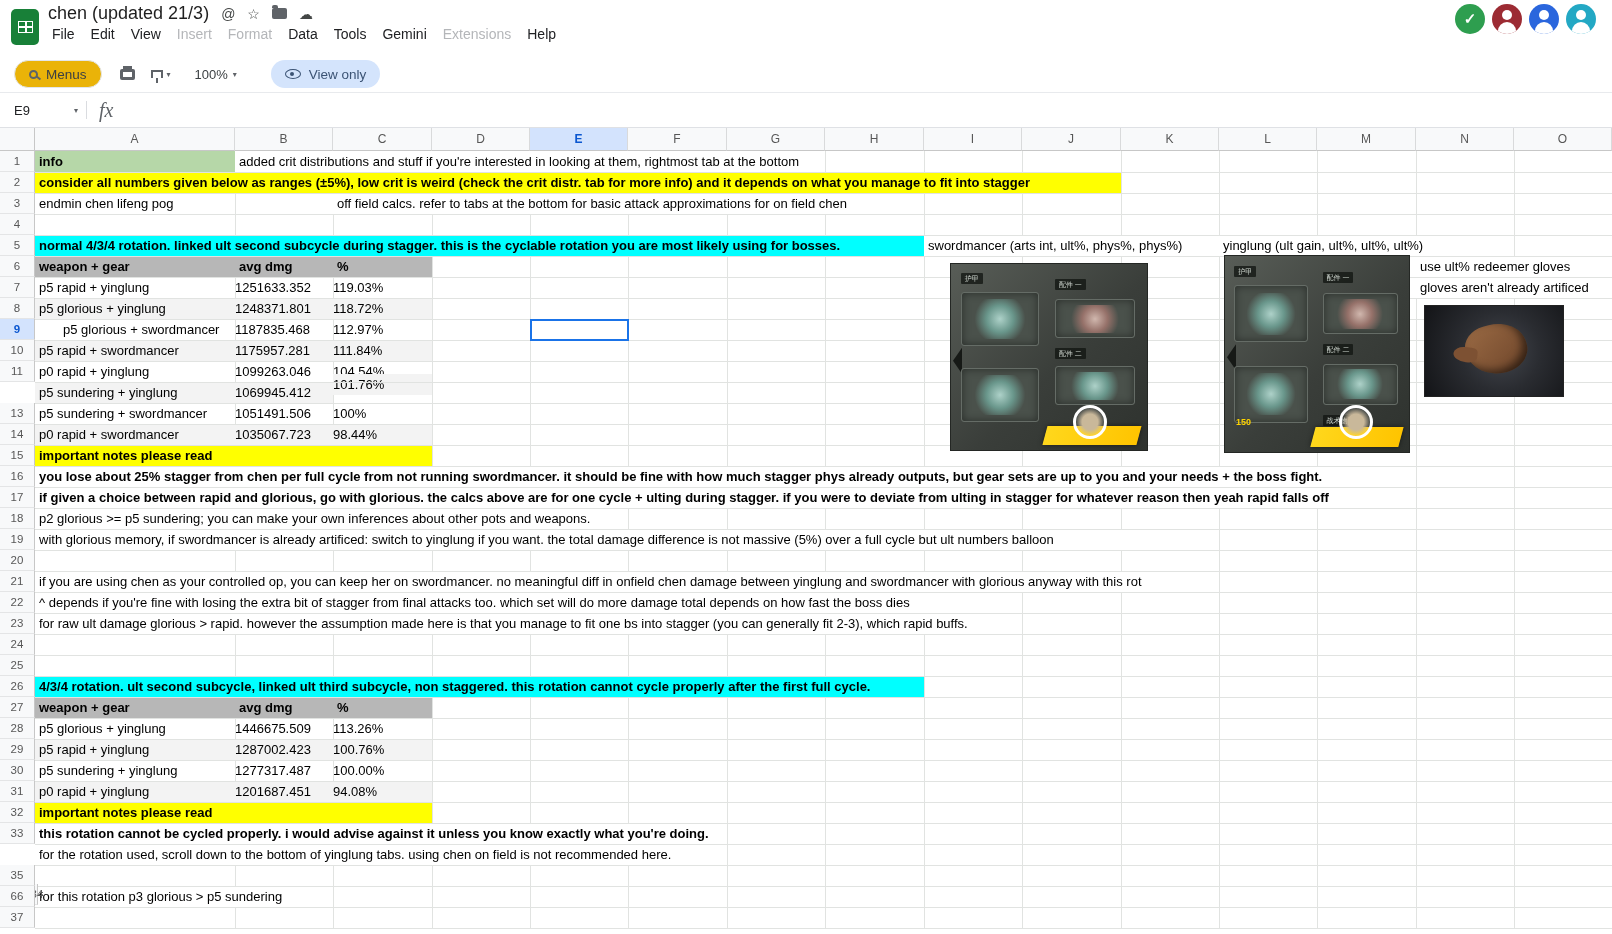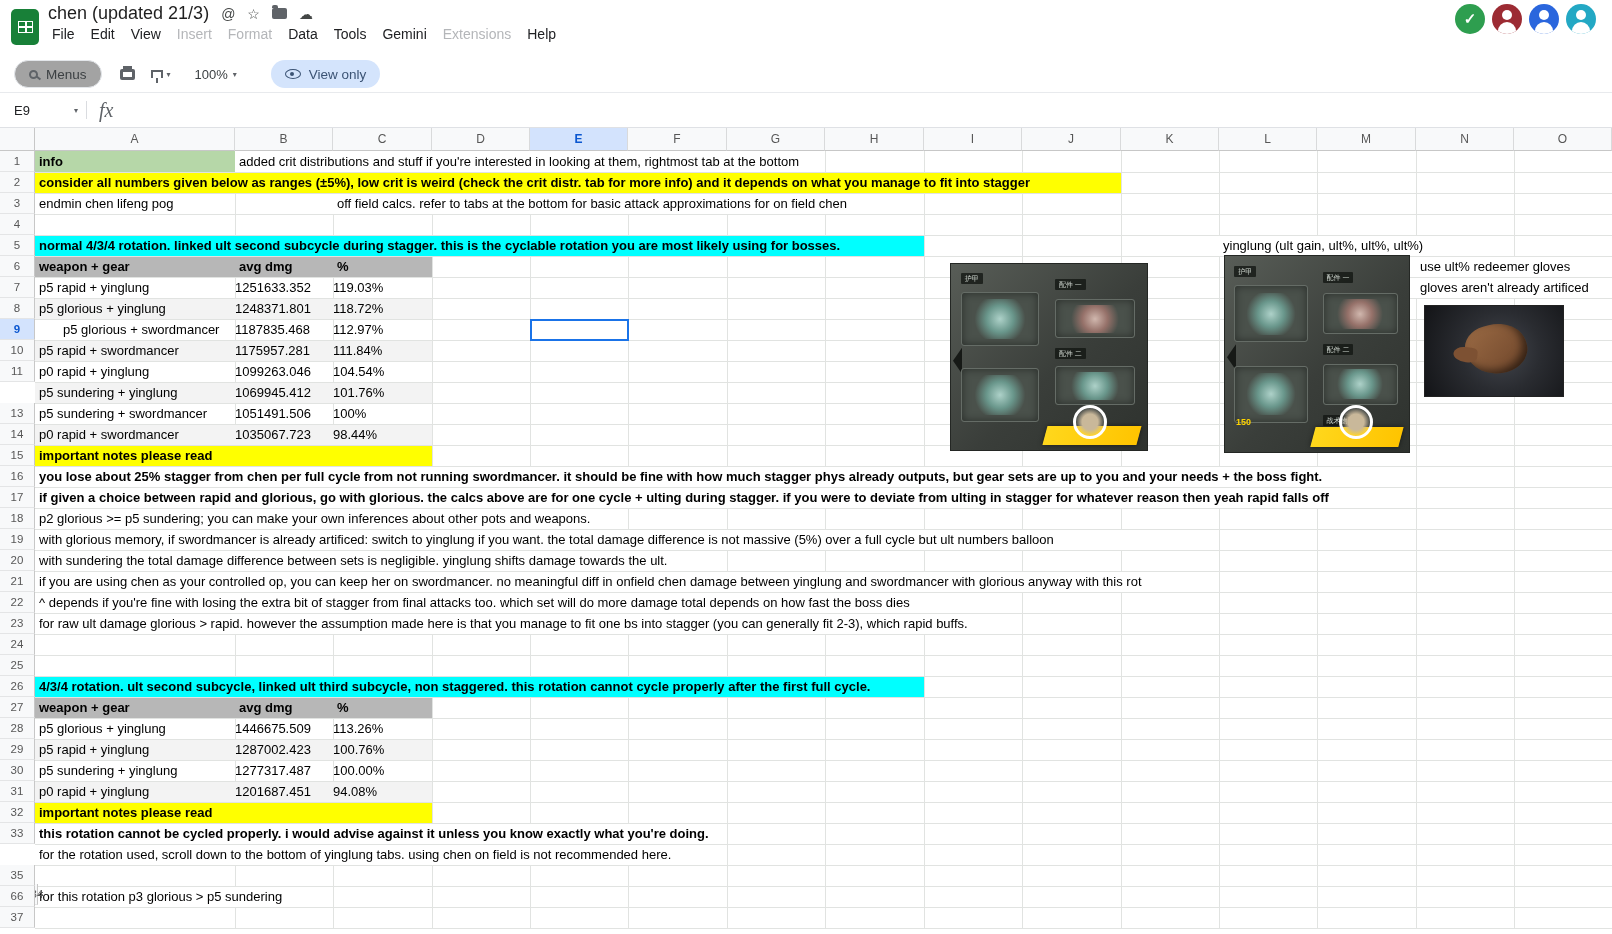--- a/index.html
+++ b/index.html
@@ -21,21 +21,21 @@
   .menubar { position:absolute; left:44px; top:24px; display:flex; }
   .menu-item { font-size:14px; color:#202124; padding:2px 8px; border-radius:4px; }
   .menu-item.disabled { color:#b4b6b9; }
   .avatars { position:absolute; right:16px; top:4px; display:flex; gap:7px; }
   .avatar { width:30px; height:30px; border-radius:50%; display:flex; align-items:center; justify-content:center; color:#fff; font-size:15px; font-weight:700; position:relative; overflow:hidden; }
   .avatar.person::before { content:""; position:absolute; top:6px; left:10px; width:10px; height:10px; background:#fff; border-radius:50%; }
   .avatar.person::after { content:""; position:absolute; top:18px; left:6px; width:18px; height:12px; background:#fff; border-radius:9px 9px 0 0; }
 
   
   .toolbar { position:absolute; left:0; top:56px; width:100%; height:36px; display:flex; align-items:center; }
-  .menus-btn { margin-left:14px; height:28px; border-radius:14px; background:#a3a3a3; border:1px solid #e3e6ea; display:flex; align-items:center; gap:8px; padding:0 14px; font-size:13.5px; color:#3c4043; }
+  .menus-btn { margin-left:14px; height:28px; border-radius:14px; background:#eab308; border:1px solid #e3e6ea; display:flex; align-items:center; gap:8px; padding:0 14px; font-size:13.5px; color:#3c4043; }
   .icon-mag { width:9px; height:9px; border:2px solid #5f6368; border-radius:50%; position:relative; }
   .icon-mag::after { content:""; position:absolute; width:5px; height:2px; background:#5f6368; right:-5px; bottom:-2px; transform:rotate(40deg); }
   .icon-print { width:15px; height:11px; background:#5f6368; border-radius:2px; position:relative; margin-left:18px; }
   .icon-print::before { content:""; position:absolute; left:3px; top:-3px; width:9px; height:3px; background:#5f6368; }
   .icon-print::after { content:""; position:absolute; left:3px; top:3px; width:9px; height:5px; background:#fff; }
   .tb-group { display:flex; align-items:center; gap:4px; margin-left:16px; }
   .icon-paint { width:12px; height:8px; border:2px solid #5f6368; border-bottom:none; position:relative; }
   .icon-paint::after { content:""; position:absolute; left:3px; top:6px; width:2px; height:5px; background:#5f6368; }
   .caret { font-size:8px; color:#5f6368; }
   .zoom { display:flex; align-items:center; gap:5px; margin-left:18px; font-size:13px; color:#3c4043; padding:4px 6px; }
@@ -249,20 +249,21 @@
       <div class="hline" style="left: 35px; top: 737px; width: 1577px;"></div>
       <div class="hline" style="left: 35px; top: 758px; width: 1577px;"></div>
       <div class="hline" style="left: 35px; top: 779px; width: 1577px;"></div>
       <div class="hline" style="left: 35px; top: 800px; width: 1577px;"></div>
       <div class="cell b" style="left: 35px; top: 23px; width: 200px; height: 21px; background: rgb(182, 215, 168);">info</div>
       <div class="cell" style="left: 235px; top: 23px; width: 590px; height: 21px; background: rgb(255, 255, 255);">added crit distributions and stuff if you're interested in looking at them, rightmost tab at the bottom</div>
       <div class="cell b" style="left: 35px; top: 44px; width: 1086px; height: 21px; background: rgb(255, 255, 0);">consider all numbers given below as ranges (±5%), low crit is weird (check the crit distr. tab for more info) and it depends on what you manage to fit into stagger</div>
       <div class="cell" style="left: 35px; top: 65px; width: 200px; height: 21px;">endmin chen lifeng pog</div>
       <div class="cell" style="left: 333px; top: 65px; width: 591px; height: 21px; background: rgb(255, 255, 255);">off field calcs. refer to tabs at the bottom for basic attack approximations for on field chen</div>
       <div class="cell b" style="left: 35px; top: 107px; width: 889px; height: 21px; background: rgb(0, 255, 255);">normal 4/3/4 rotation. linked ult second subcycle during stagger. this is the cyclable rotation you are most likely using for bosses.</div>
+      <div class="cell" style="left: 924px; top: 107px; width: 295px; height: 21px; background: rgb(255, 255, 255);">swordmancer (arts int, ult%, phys%, phys%)</div>
       <div class="cell" style="left: 1219px; top: 107px; width: 295px; height: 21px; background: rgb(255, 255, 255);">yinglung (ult gain, ult%, ult%, ult%)</div>
       <div class="cell b" style="left: 35px; top: 128px; width: 200px; height: 21px; background: rgb(183, 183, 183);">weapon + gear</div>
       <div class="cell b" style="left: 235px; top: 128px; width: 98px; height: 21px; background: rgb(183, 183, 183);">avg dmg</div>
       <div class="cell b" style="left: 333px; top: 128px; width: 99px; height: 21px; background: rgb(183, 183, 183);">%</div>
       <div class="cell" style="left: 1416px; top: 128px; width: 196px; height: 21px; background: rgb(255, 255, 255);">use ult% redeemer gloves</div>
       <div class="cell" style="left: 35px; top: 149px; width: 200px; height: 21px;">p5 rapid + yinglung</div>
       <div class="cell num" style="left: 235px; top: 149px; width: 98px; height: 21px;">1251633.352</div>
       <div class="cell num" style="left: 333px; top: 149px; width: 99px; height: 21px;">119.03%</div>
       <div class="cell" style="left: 1416px; top: 149px; width: 196px; height: 21px; background: rgb(255, 255, 255);">gloves aren't already artificed</div>
       <div class="cell" style="left: 35px; top: 170px; width: 200px; height: 21px; background: rgb(243, 243, 243);">p5 glorious + yinglung</div>
@@ -272,33 +273,32 @@
       <div class="cell num" style="left: 235px; top: 191px; width: 98px; height: 21px;">1187835.468</div>
       <div class="cell num" style="left: 333px; top: 191px; width: 99px; height: 21px;">112.97%</div>
       <div class="cell" style="left: 35px; top: 212px; width: 200px; height: 21px; background: rgb(243, 243, 243);">p5 rapid + swordmancer</div>
       <div class="cell num" style="left: 235px; top: 212px; width: 98px; height: 21px; background: rgb(243, 243, 243);">1175957.281</div>
       <div class="cell num" style="left: 333px; top: 212px; width: 99px; height: 21px; background: rgb(243, 243, 243);">111.84%</div>
       <div class="cell" style="left: 35px; top: 233px; width: 200px; height: 21px;">p0 rapid + yinglung</div>
       <div class="cell num" style="left: 235px; top: 233px; width: 98px; height: 21px;">1099263.046</div>
       <div class="cell num" style="left: 333px; top: 233px; width: 99px; height: 21px;">104.54%</div>
       <div class="cell" style="left: 35px; top: 254px; width: 200px; height: 21px; background: rgb(243, 243, 243);">p5 sundering + yinglung</div>
       <div class="cell num" style="left: 235px; top: 254px; width: 98px; height: 21px; background: rgb(243, 243, 243);">1069945.412</div>
-      <div class="cell num" style="left: 333px; top: 254px; width: 99px; height: 21px; background: rgb(243, 243, 243);">101.76%</div>
+      <div class="cell num" style="left: 333px; top: 246px; width: 99px; height: 21px; background: rgb(243, 243, 243);">101.76%</div>
       <div class="cell" style="left: 35px; top: 275px; width: 200px; height: 21px;">p5 sundering + swordmancer</div>
       <div class="cell num" style="left: 235px; top: 275px; width: 98px; height: 21px;">1051491.506</div>
       <div class="cell num" style="left: 333px; top: 275px; width: 99px; height: 21px;">100%</div>
       <div class="cell" style="left: 35px; top: 296px; width: 200px; height: 21px; background: rgb(243, 243, 243);">p0 rapid + swordmancer</div>
       <div class="cell num" style="left: 235px; top: 296px; width: 98px; height: 21px; background: rgb(243, 243, 243);">1035067.723</div>
       <div class="cell num" style="left: 333px; top: 296px; width: 99px; height: 21px; background: rgb(243, 243, 243);">98.44%</div>
       <div class="cell b" style="left: 35px; top: 317px; width: 397px; height: 21px; background: rgb(255, 255, 0);">important notes please read</div>
       <div class="cell b" style="left: 35px; top: 338px; width: 1381px; height: 21px; background: rgb(255, 255, 255);">you lose about 25% stagger from chen per full cycle from not running swordmancer. it should be fine with how much stagger phys already outputs, but gear sets are up to you and your needs + the boss fight.</div>
       <div class="cell b" style="left: 35px; top: 359px; width: 1381px; height: 21px; background: rgb(255, 255, 255);">if given a choice between rapid and glorious, go with glorious. the calcs above are for one cycle + ulting during stagger. if you were to deviate from ulting in stagger for whatever reason then yeah rapid falls off</div>
       <div class="cell" style="left: 35px; top: 380px; width: 593px; height: 21px; background: rgb(255, 255, 255);">p2 glorious &gt;= p5 sundering; you can make your own inferences about other pots and weapons.</div>
       <div class="cell" style="left: 35px; top: 401px; width: 1184px; height: 21px; background: rgb(255, 255, 255);">with glorious memory, if swordmancer is already artificed: switch to yinglung if you want. the total damage difference is not massive (5%) over a full cycle but ult numbers balloon</div>
-      <div class="cell" style="left: 35px; top: 422px; width: 692px; height: 21px; background: rgb(255, 255, 255);">with sundering the total damage difference between sets is negligible. yinglung shifts damage towards the ult.</div>
       <div class="cell" style="left: 35px; top: 443px; width: 1184px; height: 21px; background: rgb(255, 255, 255);">if you are using chen as your controlled op, you can keep her on swordmancer. no meaningful diff in onfield chen damage between yinglung and swordmancer with glorious anyway with this rot</div>
       <div class="cell" style="left: 35px; top: 464px; width: 987px; height: 21px; background: rgb(255, 255, 255);">^ depends if you're fine with losing the extra bit of stagger from final attacks too. which set will do more damage total depends on how fast the boss dies</div>
       <div class="cell" style="left: 35px; top: 485px; width: 987px; height: 21px; background: rgb(255, 255, 255);">for raw ult damage glorious &gt; rapid. however the assumption made here is that you manage to fit one bs into stagger (you can generally fit 2-3), which rapid buffs.</div>
       <div class="cell b" style="left: 35px; top: 548px; width: 889px; height: 21px; background: rgb(0, 255, 255);">4/3/4 rotation. ult second subcycle, linked ult third subcycle, non staggered. this rotation cannot cycle properly after the first full cycle.</div>
       <div class="cell b" style="left: 35px; top: 569px; width: 200px; height: 21px; background: rgb(183, 183, 183);">weapon + gear</div>
       <div class="cell b" style="left: 235px; top: 569px; width: 98px; height: 21px; background: rgb(183, 183, 183);">avg dmg</div>
       <div class="cell b" style="left: 333px; top: 569px; width: 99px; height: 21px; background: rgb(183, 183, 183);">%</div>
       <div class="cell" style="left: 35px; top: 590px; width: 200px; height: 21px;">p5 glorious + yinglung</div>
       <div class="cell num" style="left: 235px; top: 590px; width: 98px; height: 21px;">1446675.509</div>
       <div class="cell num" style="left: 333px; top: 590px; width: 99px; height: 21px;">113.26%</div>

